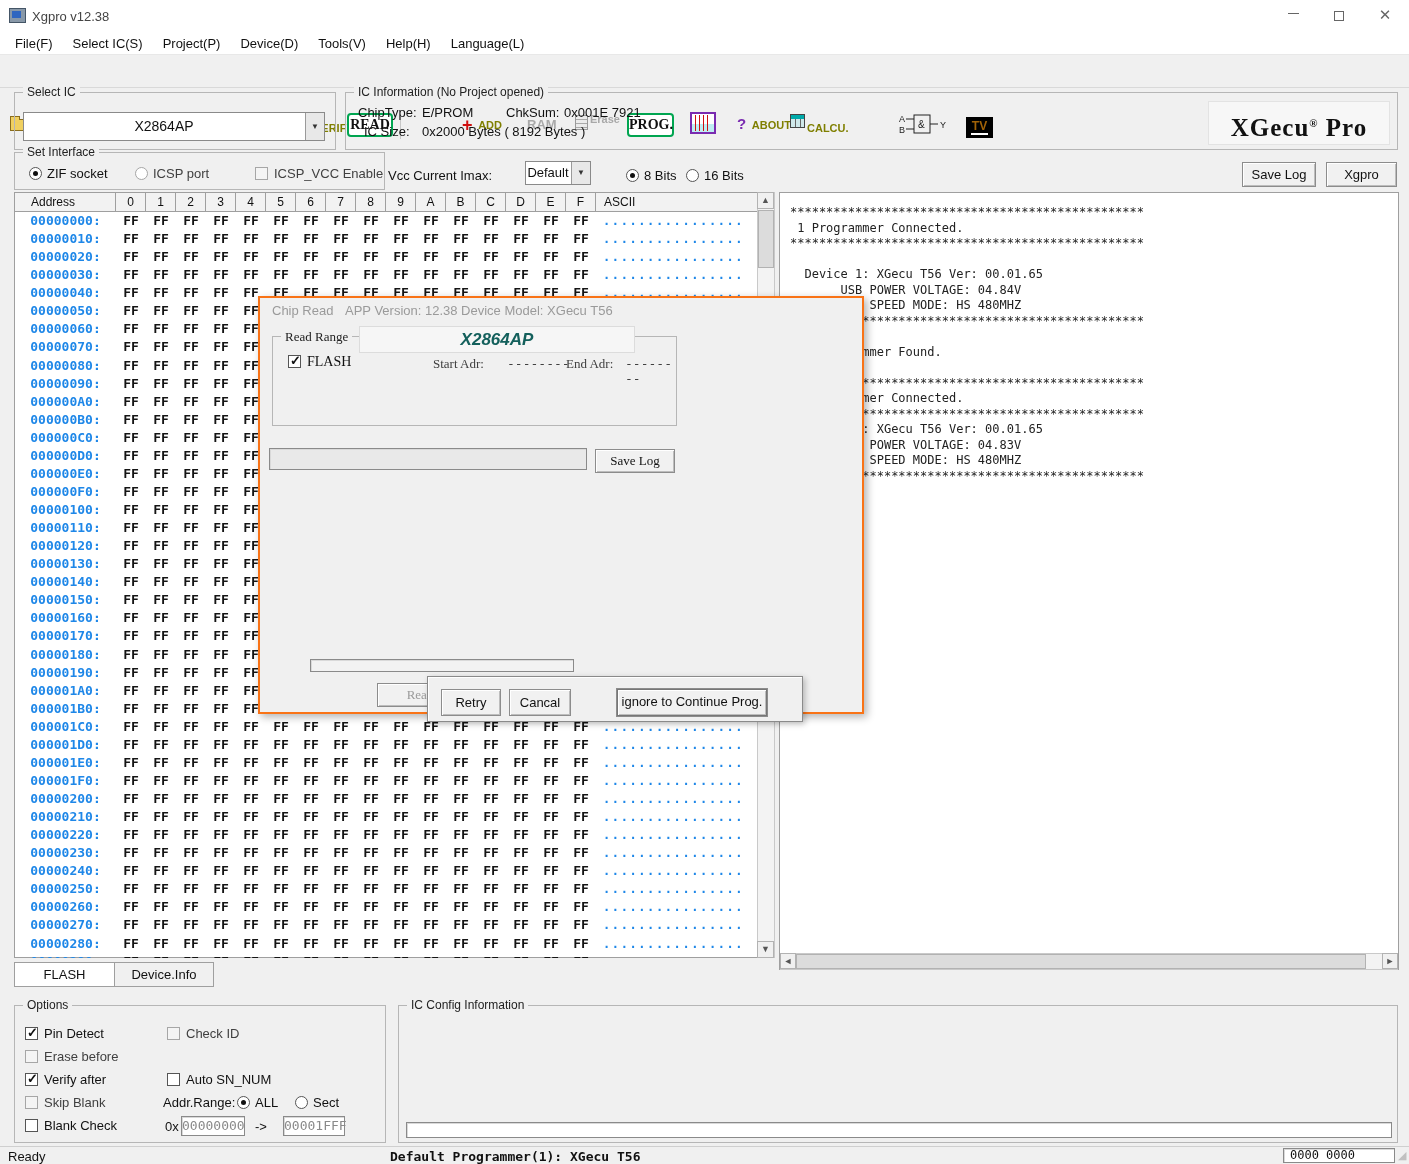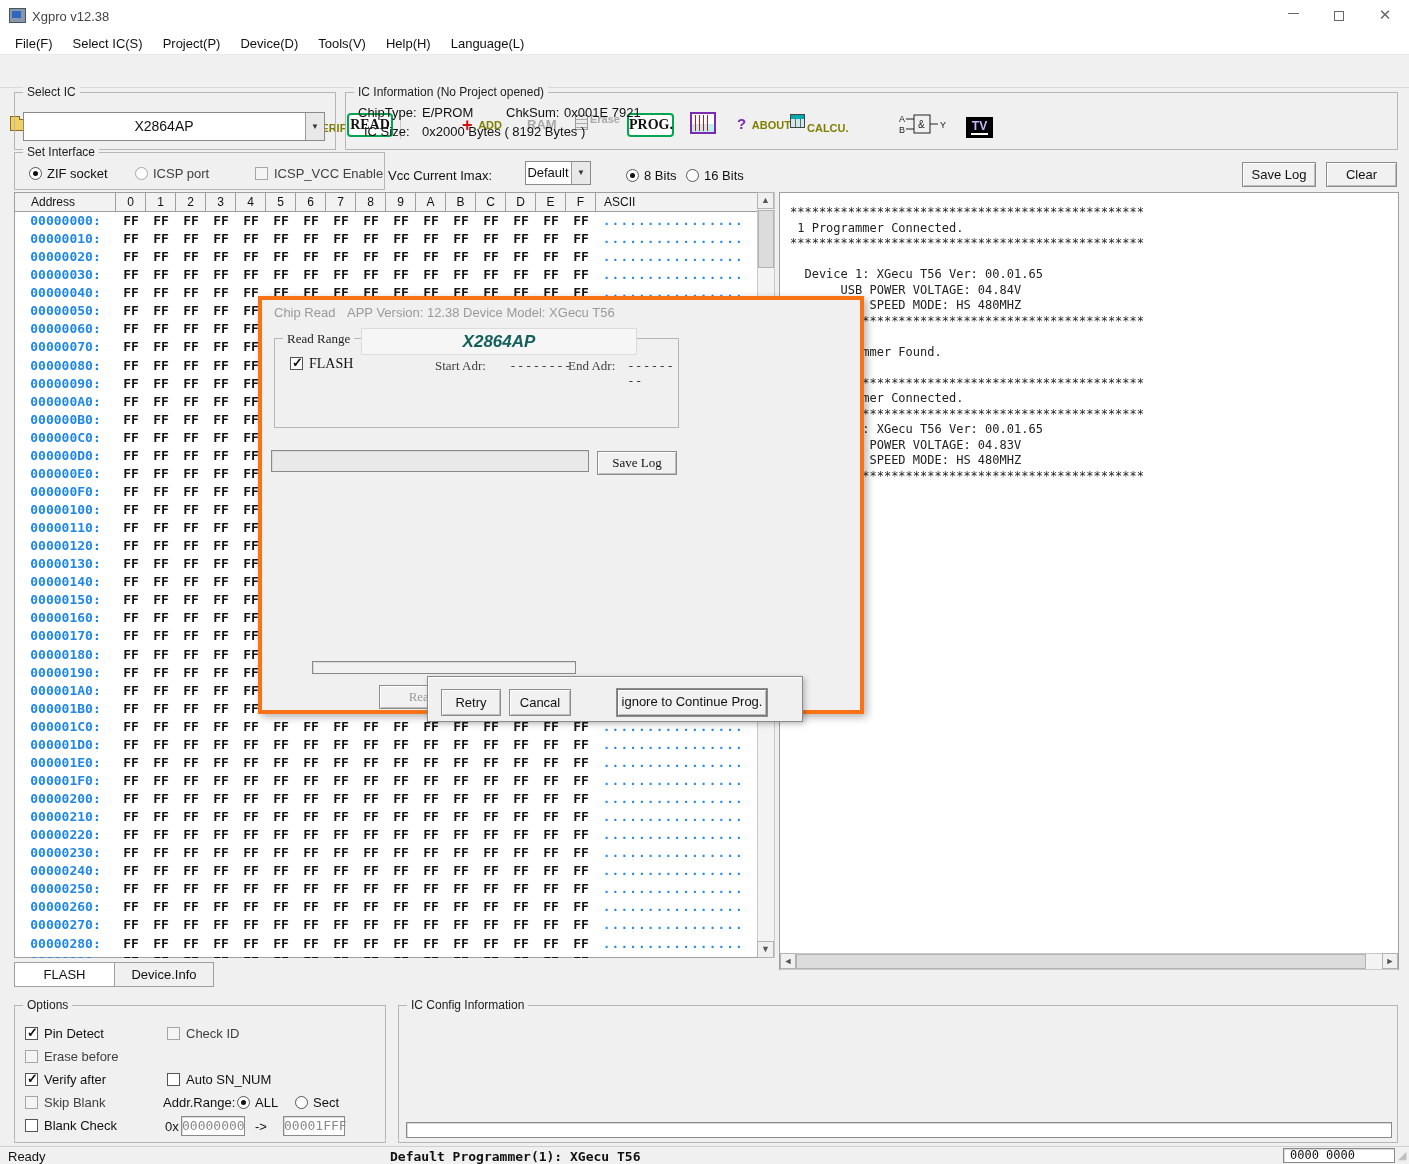--- a/index.html
+++ b/index.html
@@ -40,21 +40,21 @@
   .i-verify::after{content:"";position:absolute;left:7px;top:0;width:10px;height:10px;border:2px solid #8b2bb0}
   .i-plus{color:#d01010;font-weight:bold;font-size:18px;vertical-align:-2px}
   .i-note{display:inline-block;width:13px;height:15px;background:#ececec;border:1px solid #9a9a9a;vertical-align:-3px;
           background-image:repeating-linear-gradient(to bottom,transparent 0 3px,#aaa 3px 4px)}
   .i-zif{display:inline-block;width:26px;height:22px;border:2px solid #7a2bb0;background:linear-gradient(to bottom,#fff 0 55%,#bfeef2 55% 100%);position:relative;vertical-align:-5px;overflow:hidden}
   .i-zif::before{content:"";position:absolute;left:3px;top:1px;right:3px;bottom:1px;
           background:repeating-linear-gradient(to right,#d01010 0 1px,transparent 1px 4px)}
   .i-q{color:#7a2bb0;font-weight:bold;font-size:15px}
   .i-calc{display:inline-block;width:15px;height:14px;border:1px solid #444;background:#cfe8ea;vertical-align:-2px;
           background-image:linear-gradient(#0aa 0,#0aa 4px,transparent 4px),repeating-linear-gradient(to right,transparent 0 4px,#666 4px 5px)}
-  .i-tv{display:inline-block;width:27px;height:21px;background:#000;color:#c4b5fd;font-weight:bold;font-size:12px;text-align:center;line-height:19px;vertical-align:-5px}
+  .i-tv{display:inline-block;width:27px;height:21px;background:#000;color:#a16207;font-weight:bold;font-size:12px;text-align:center;line-height:19px;vertical-align:-5px}
   .i-tv b{border-bottom:2px solid #fff;padding:0 1px}
   
   .grp{position:absolute;border:1px solid #b6b6b6}
   .grp>.legend{position:absolute;top:-8px;left:8px;background:#f0f0f0;padding:0 4px;font-size:12px;color:#222;white-space:nowrap}
   
   .sunken{background:#fff;border:1px solid #8a8a8a;box-shadow:inset 1px 1px 0 #d9d9d9}
   .btn{position:absolute;background:#f1f1f1;border:1px solid #8c8c8c;box-shadow:inset 1px 1px 0 #fff,inset -1px -1px 0 #bdbdbd;text-align:center;font-size:13px;color:#111}
   .cb{width:13px;height:13px;background:#fff;border:1px solid #555;display:inline-block;position:relative;vertical-align:-2px;margin-right:6px}
   .cb.checked::after{content:"✓";position:absolute;left:1px;top:-3px;font-weight:bold;font-size:13px;color:#111}
   .cb.dis2{border-color:#a6a6a6;background:#f4f4f4}
@@ -81,21 +81,21 @@
   .sbtn{position:absolute;width:17px;height:17px;background:#f0f0f0;border:1px solid #b2b2b2;color:#555;font-size:9px;text-align:center;line-height:15px}
   .sthumb{position:absolute;background:#dcdcdc;border:1px solid #b2b2b2}
   
   #logpanel{left:779px;top:192px;width:620px;height:778px;background:#fff;border:1px solid #9f9f9f}
   #logtext{position:absolute;left:10px;top:12px;font-family:"DejaVu Sans Mono",monospace;font-size:12px;line-height:15.5px;color:#222;white-space:pre}
   
   .tab{position:absolute;height:25px;border:1px solid #9f9f9f;text-align:center;line-height:23px}
   .tab.active{background:#fff}
   .tab.idle{background:#f0f0f0;border-left:none}
   
-  #dlg{left:258px;top:296px;width:606px;height:418px;background:#f0f0f0;border:4px solid #f97316;box-shadow:3px 3px 8px rgba(0,0,0,.3);z-index:10}
+  #dlg{left:258px;top:296px;width:606px;height:418px;background:#f0f0f0;border:2px solid #f97316;box-shadow:3px 3px 8px rgba(0,0,0,.3);z-index:10}
   #dlg .dtitle{position:absolute;left:12px;top:5px;color:#9a9a9a;font-size:13px}
   #dlg .dsub{position:absolute;left:85px;top:5px;color:#9a9a9a;font-size:13px}
   #chiphdr{position:absolute;left:99px;top:28px;width:276px;height:27px;background:#f6f6f6;border:1px solid #dcdcdc;
            text-align:center;line-height:25px;font-weight:bold;font-style:italic;font-size:17px;color:var(--teal);z-index:2}
   #confirm{left:427px;top:676px;width:376px;height:46px;background:#f0f0f0;border:1px solid #8a8a8a;box-shadow:inset 1px 1px 0 #fff,2px 2px 6px rgba(0,0,0,.25);z-index:12}
   
   .slots{position:absolute;width:30px;border-left:1px solid #8a8a8a;border-right:1px solid #8a8a8a;
          background:repeating-linear-gradient(to bottom,#8a8a8a 0 1px,#fff 1px 5px,#8a8a8a 5px 6px,#fff 6px 10px)}
   
   #statusbar{left:0;top:1146px;width:1409px;height:18px;background:#f0f0f0;border-top:1px solid #cfcfcf}
@@ -162,37 +162,40 @@
 </div>
 
 <div class="grp" style="left:345px;top:92px;width:1053px;height:58px">
   <span class="legend">IC Information (No Project opened)</span>
   <span class="abs" style="left:12px;top:12px">ChipType:</span>
   <span class="abs" style="left:76px;top:12px">E/PROM</span>
   <span class="abs" style="left:160px;top:12px">ChkSum:</span>
   <span class="abs" style="left:218px;top:12px">0x001E 7921</span>
   <span class="abs" style="left:18px;top:31px">IC Size:</span>
   <span class="abs" style="left:76px;top:31px">0x2000 Bytes ( 8192 Bytes )</span>
+  <div class="abs" style="left:862px;top:8px;width:182px;height:44px;background:#f7f7f7;border:1px solid #e3e3e3;text-align:center;line-height:42px">
+    <span class="serif" style="font-weight:bold;font-size:25px;letter-spacing:1px"><span>XGecu</span><sup style="font-size:11px">®</sup> <span>Pro</span></span>
+  </div>
 </div>
 
 <div class="grp" style="left:14px;top:152px;width:371px;height:38px">
   <span class="legend">Set Interface</span>
   <span class="abs" style="left:14px;top:13px"><span class="radio sel"></span><span>ZIF socket</span></span>
   <span class="abs dis" style="left:120px;top:13px"><span class="radio dis2"></span><span>ICSP port</span></span>
   <span class="abs dis" style="left:240px;top:13px"><span class="cb dis2"></span><span>ICSP_VCC Enable</span></span>
 </div>
 <span class="abs" style="left:388px;top:168px">Vcc Current Imax:</span>
 <div class="combo" style="left:525px;top:161px;width:66px;height:24px;line-height:22px">
   <span class="cval">Default</span>
   <span class="cbtn" style="line-height:22px"><span>▼</span></span>
 </div>
 <span class="abs" style="left:626px;top:168px"><span class="radio sel"></span><span>8 Bits</span></span>
 <span class="abs" style="left:686px;top:168px"><span class="radio"></span><span>16 Bits</span></span>
 <div class="btn" style="left:1242px;top:162px;width:74px;height:25px;line-height:23px">Save Log</div>
-<div class="btn" style="left:1326px;top:162px;width:71px;height:25px;line-height:23px">Clear</div>
+<div class="btn" style="left:1326px;top:162px;width:71px;height:25px;line-height:23px">Xgpro</div>
 
 <div class="abs" id="hexwrap">
   <div id="hexheader">
     <div class="hc addr">Address</div>
     <div style="display:flex">
         <div class="hc byte">0</div>
         <div class="hc byte">1</div>
         <div class="hc byte">2</div>
         <div class="hc byte">3</div>
         <div class="hc byte">4</div>

